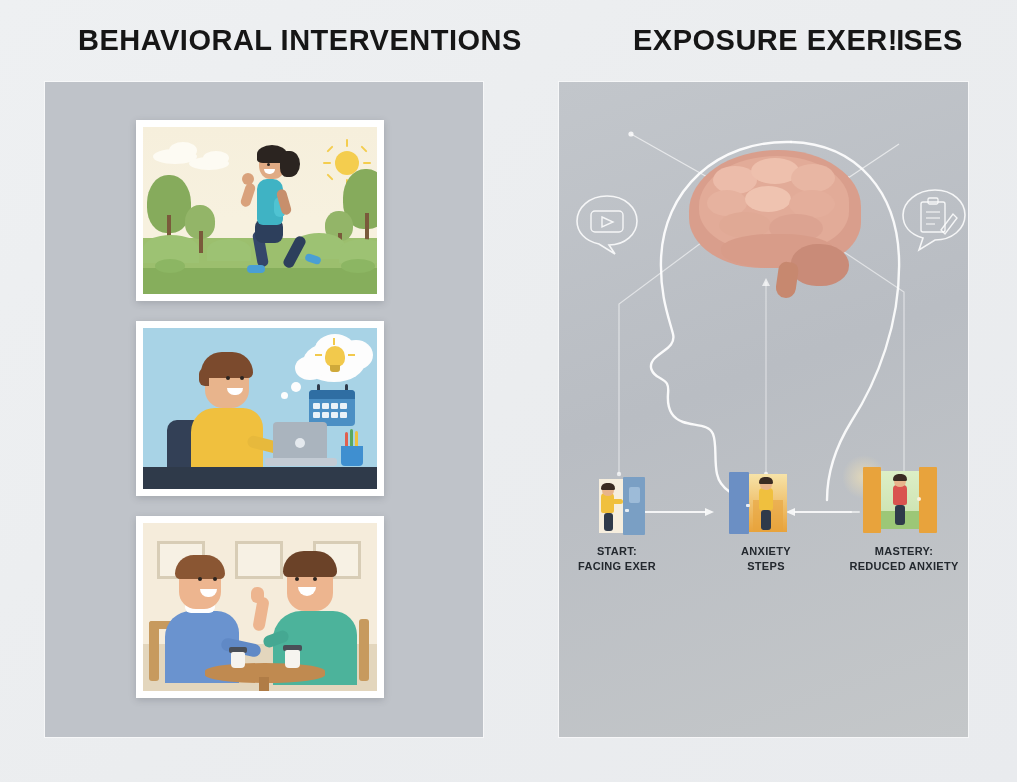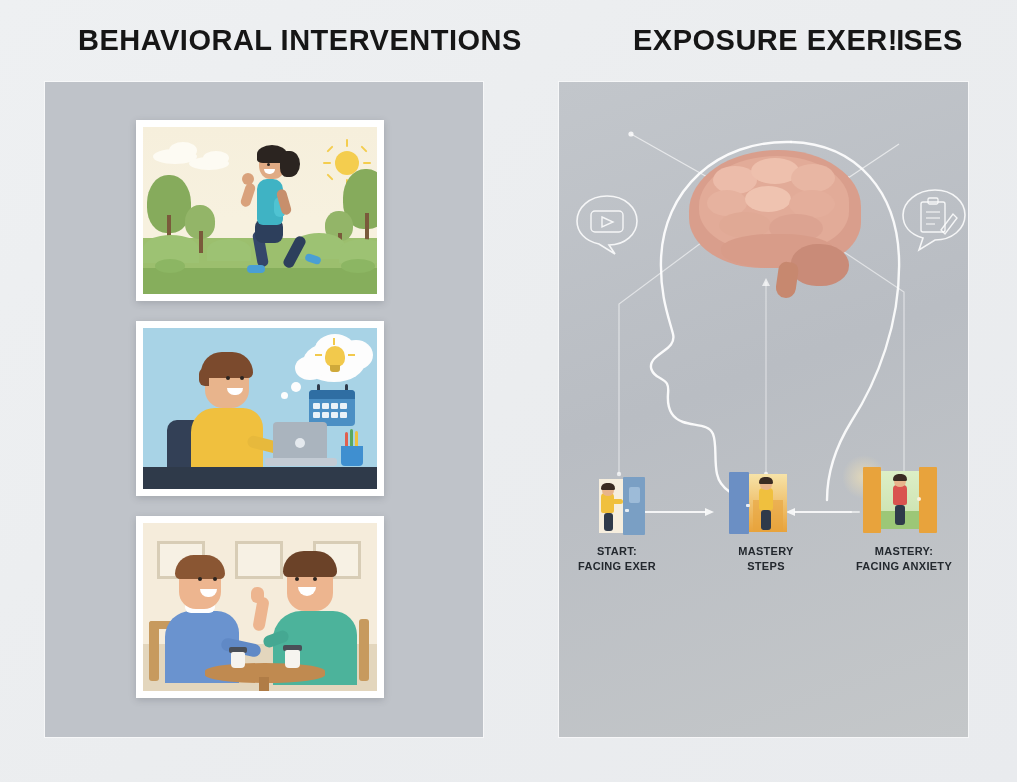--- a/index.html
+++ b/index.html
@@ -395,31 +395,31 @@
       <div class="d-part" style="left:22px;top:2px;width:38px;height:58px;background:linear-gradient(#f7e3a8,#e8a33c);"></div>
       <div class="d-part" style="left:26px;top:28px;width:30px;height:32px;background:#e8a33c;opacity:.6;"></div>
       <div class="d-part" style="left:2px;top:0px;width:20px;height:62px;background:#6b8fc4;border-radius:1px;"></div>
       <div class="d-part" style="left:19px;top:32px;width:4px;height:3px;background:#e8eef4;border-radius:1px;"></div>
 
       <div class="d-part" style="left:32px;top:16px;width:14px;height:22px;background:#f0c03e;border-radius:4px 4px 2px 2px;"></div>
       <div class="d-part" style="left:34px;top:38px;width:10px;height:20px;background:#2f3a4a;border-radius:3px;"></div>
       <div class="d-part" style="left:33px;top:7px;width:12px;height:11px;background:#e8b48c;border-radius:50%;"></div>
       <div class="d-part" style="left:32px;top:5px;width:14px;height:7px;background:#3a2b22;border-radius:7px 7px 2px 2px;"></div>
     </div>
-    <div class="door-label" style="left:127px;top:462px;">MASTERY
+    <div class="door-label" style="left:127px;top:462px;">ANXIETY
 STEPS</div>
 
     <div class="door-unit" style="left:302px;top:385px;width:86px;height:66px;">
       <div class="d-part" style="left:18px;top:4px;width:42px;height:58px;background:linear-gradient(#dcefc6,#c9e0ad);"></div>
       <div class="d-part" style="left:18px;top:44px;width:42px;height:18px;background:#9cc777;"></div>
       <div class="d-part" style="left:2px;top:0px;width:18px;height:66px;background:#e8a33c;border-radius:1px;"></div>
       <div class="d-part" style="left:58px;top:0px;width:18px;height:66px;background:#e8a33c;border-radius:1px;"></div>
       <div class="d-part" style="left:56px;top:30px;width:4px;height:4px;background:#fbf0da;border-radius:50%;"></div>
 
       <div class="d-part" style="left:32px;top:18px;width:14px;height:20px;background:#d9534f;border-radius:4px 4px 2px 2px;"></div>
       <div class="d-part" style="left:34px;top:38px;width:10px;height:20px;background:#2f3a4a;border-radius:3px;"></div>
       <div class="d-part" style="left:33px;top:9px;width:12px;height:11px;background:#e8b48c;border-radius:50%;"></div>
       <div class="d-part" style="left:32px;top:7px;width:14px;height:7px;background:#3a2b22;border-radius:7px 7px 2px 2px;"></div>
     </div>
     <div class="door-label" style="left:265px;top:462px;">MASTERY:
-FACING ANXIETY</div>
+REDUCED ANXIETY</div>
   </div>
 </div>
 
 </body></html>

